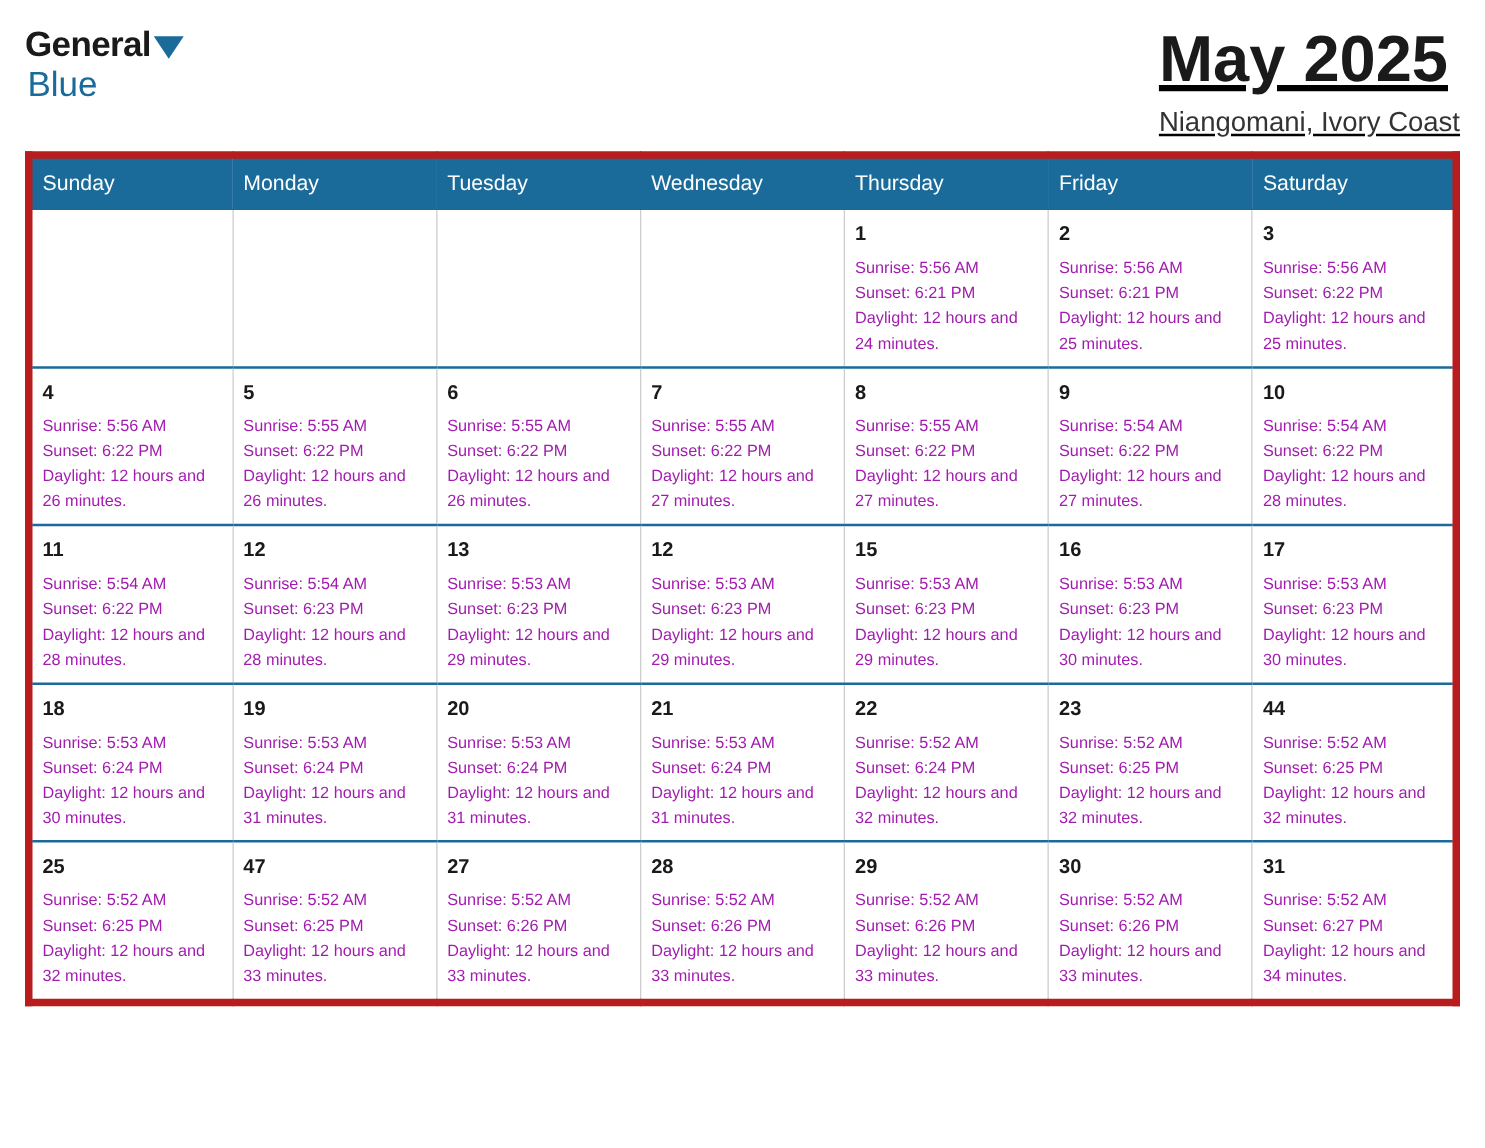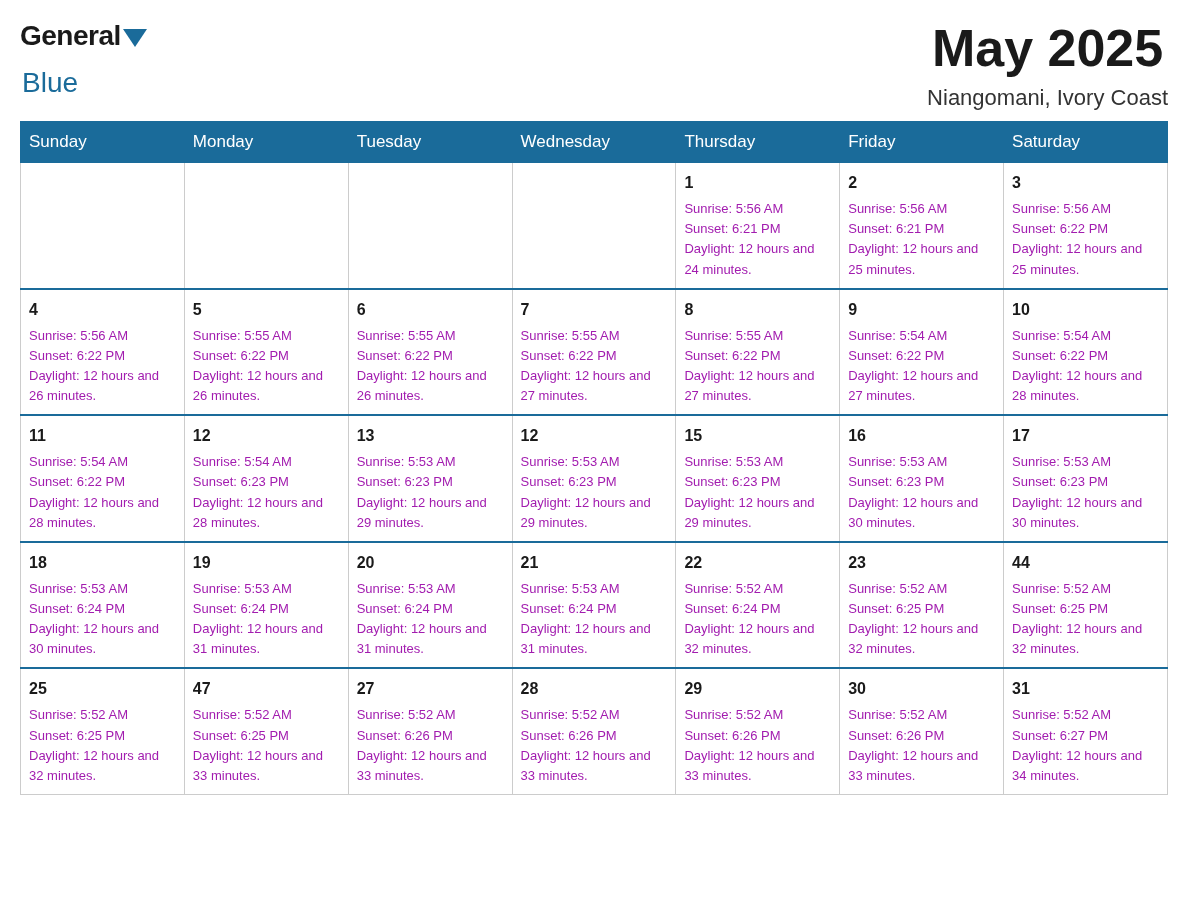--- a/index.html
+++ b/index.html
@@ -13,21 +13,20 @@
     .header {
       display: flex;
       justify-content: space-between;
       align-items: flex-start;
       margin-bottom: 10px;
     }
     .logo {
       display: flex;
       flex-direction: column;
       align-items: flex-start;
-      gap: 15px;
     }
     .logo-top {
       display: flex;
       align-items: center;
     }
     .logo-general {
       font-size: 28px;
       font-weight: bold;
       color: #1a1a1a;
       letter-spacing: -0.5px;
@@ -41,37 +40,38 @@
       margin-left: 2px;
       margin-top: 4px;
     }
     .logo-blue {
       font-size: 28px;
       font-weight: normal;
       color: #1a6b9a;
       margin-left: 2px;
     }
     .title-section {
-      text-align: center;
+      text-align: left;
+      text-decoration: underline;
     }
     .month-title {
       font-size: 52px;
       font-weight: bold;
       color: #1a1a1a;
       line-height: 1.1;
     }
     .location {
       font-size: 22px;
       color: #333;
       margin-top: 8px;
     }
     .calendar {
       width: 100%;
       border-collapse: collapse;
-      border: 1px solid #b91c1c;
+      border: 6px solid #b91c1c;
       padding-left: 40px;
     }
     .calendar th {
       background-color: #1a6b9a;
       color: #fff;
       padding: 10px 8px;
       font-size: 17px;
       font-weight: normal;
       text-align: left;
       border: 1px solid #1a6b9a;

